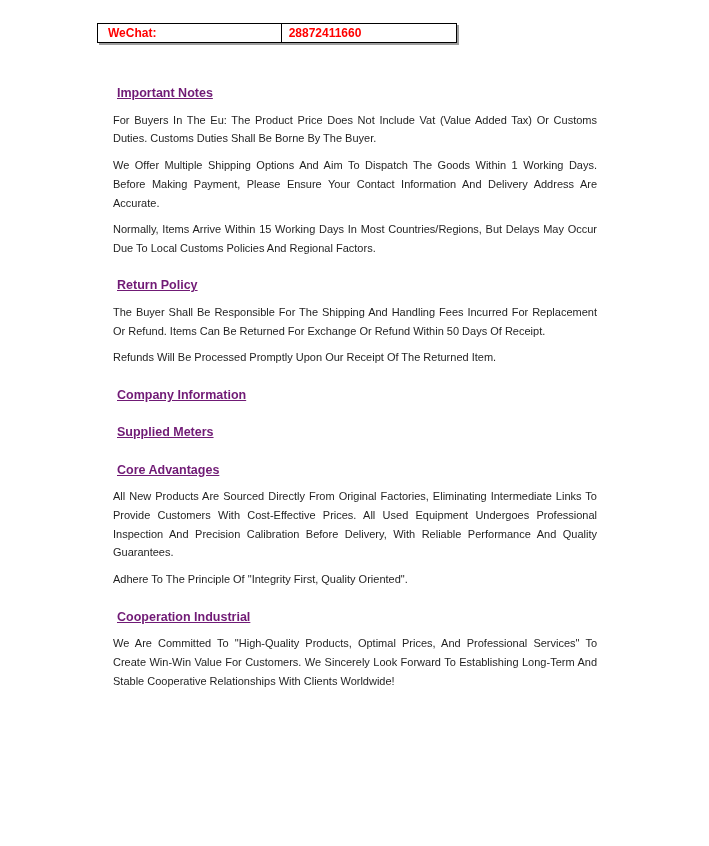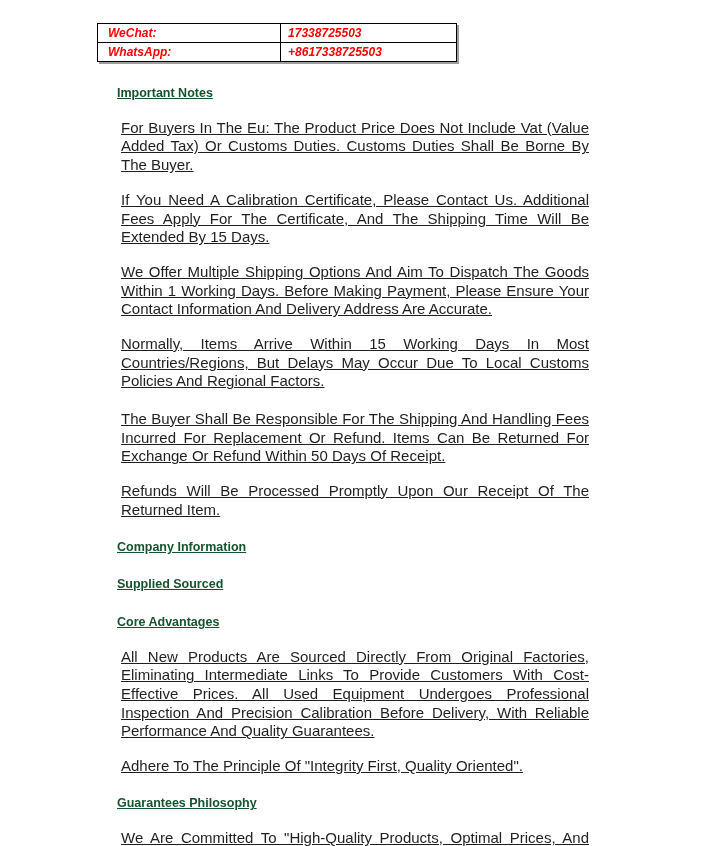--- a/index.html
+++ b/index.html
@@ -17,21 +17,20 @@
   }
   
   .contact-table {
     position: absolute;
     left: 97px;
     top: 23px;
     width: 360px;
     border-collapse: collapse;
     box-shadow: 2px 2px 0 0 #9e9e9e;
     background: #ffffff;
-    font-style: italic;
   }
   .contact-table td {
     border: 1px solid #000000;
     height: 18px;
     font-size: 12px;
     font-weight: bold;
     color: #ff0000;
     padding: 0 0 0 10px;
     vertical-align: middle;
     line-height: 18px;
@@ -48,79 +47,74 @@
     width: 500px;
   }
   .doc-section {
     margin: 0 0 18.7px 0;
   }
   .doc-section h3 {
     margin: 0;
     font-size: 12.5px;
     line-height: 18.7px;
     font-weight: bold;
-    color: #14532d;
+    color: #701a75;
     text-decoration: underline;
     padding-left: 12px;
   }
   .doc-section p {
-    margin: 16px;
-    font-size: 15px;
+    margin: 8px;
+    font-size: 11px;
     line-height: 18.7px;
     color: #1f1f1f;
     text-align: justify;
-    text-decoration: underline;
   }
 </style>
 </head>
 <body>
 
 <div class="page">
 
   <table class="contact-table">
     <tbody>
       <tr>
         <td class="cell-label">WeChat:</td>
-        <td class="cell-value">17338725503</td>
-      </tr>
-      <tr>
-        <td class="cell-label">WhatsApp:</td>
-        <td class="cell-value">+8617338725503</td>
+        <td class="cell-value">28872411660</td>
       </tr>
     </tbody>
   </table>
 
   <div class="content">
 
     <div class="doc-section">
       <h3>Important Notes</h3>
       <p>For Buyers In The Eu: The Product Price Does Not Include Vat (Value Added Tax) Or Customs Duties. Customs Duties Shall Be Borne By The Buyer.</p>
-      <p>If You Need A Calibration Certificate, Please Contact Us. Additional Fees Apply For The Certificate, And The Shipping Time Will Be Extended By 15 Days.</p>
       <p>We Offer Multiple Shipping Options And Aim To Dispatch The Goods Within 1 Working Days. Before Making Payment, Please Ensure Your Contact Information And Delivery Address Are Accurate.</p>
       <p>Normally, Items Arrive Within 15 Working Days In Most Countries/Regions, But Delays May Occur Due To Local Customs Policies And Regional Factors.</p>
     </div>
 
     <div class="doc-section">
+      <h3>Return Policy</h3>
       <p>The Buyer Shall Be Responsible For The Shipping And Handling Fees Incurred For Replacement Or Refund. Items Can Be Returned For Exchange Or Refund Within 50 Days Of Receipt.</p>
       <p>Refunds Will Be Processed Promptly Upon Our Receipt Of The Returned Item.</p>
     </div>
 
     <div class="doc-section">
       <h3>Company Information</h3>
     </div>
 
     <div class="doc-section">
-      <h3>Supplied Sourced</h3>
+      <h3>Supplied Meters</h3>
     </div>
 
     <div class="doc-section">
       <h3>Core Advantages</h3>
       <p>All New Products Are Sourced Directly From Original Factories, Eliminating Intermediate Links To Provide Customers With Cost-Effective Prices. All Used Equipment Undergoes Professional Inspection And Precision Calibration Before Delivery, With Reliable Performance And Quality Guarantees.</p>
       <p>Adhere To The Principle Of "Integrity First, Quality Oriented".</p>
     </div>
 
     <div class="doc-section">
-      <h3>Guarantees Philosophy</h3>
+      <h3>Cooperation Industrial</h3>
       <p>We Are Committed To "High-Quality Products, Optimal Prices, And Professional Services" To Create Win-Win Value For Customers. We Sincerely Look Forward To Establishing Long-Term And Stable Cooperative Relationships With Clients Worldwide!</p>
     </div>
 
   </div>
 </div>
 
 </body></html>

